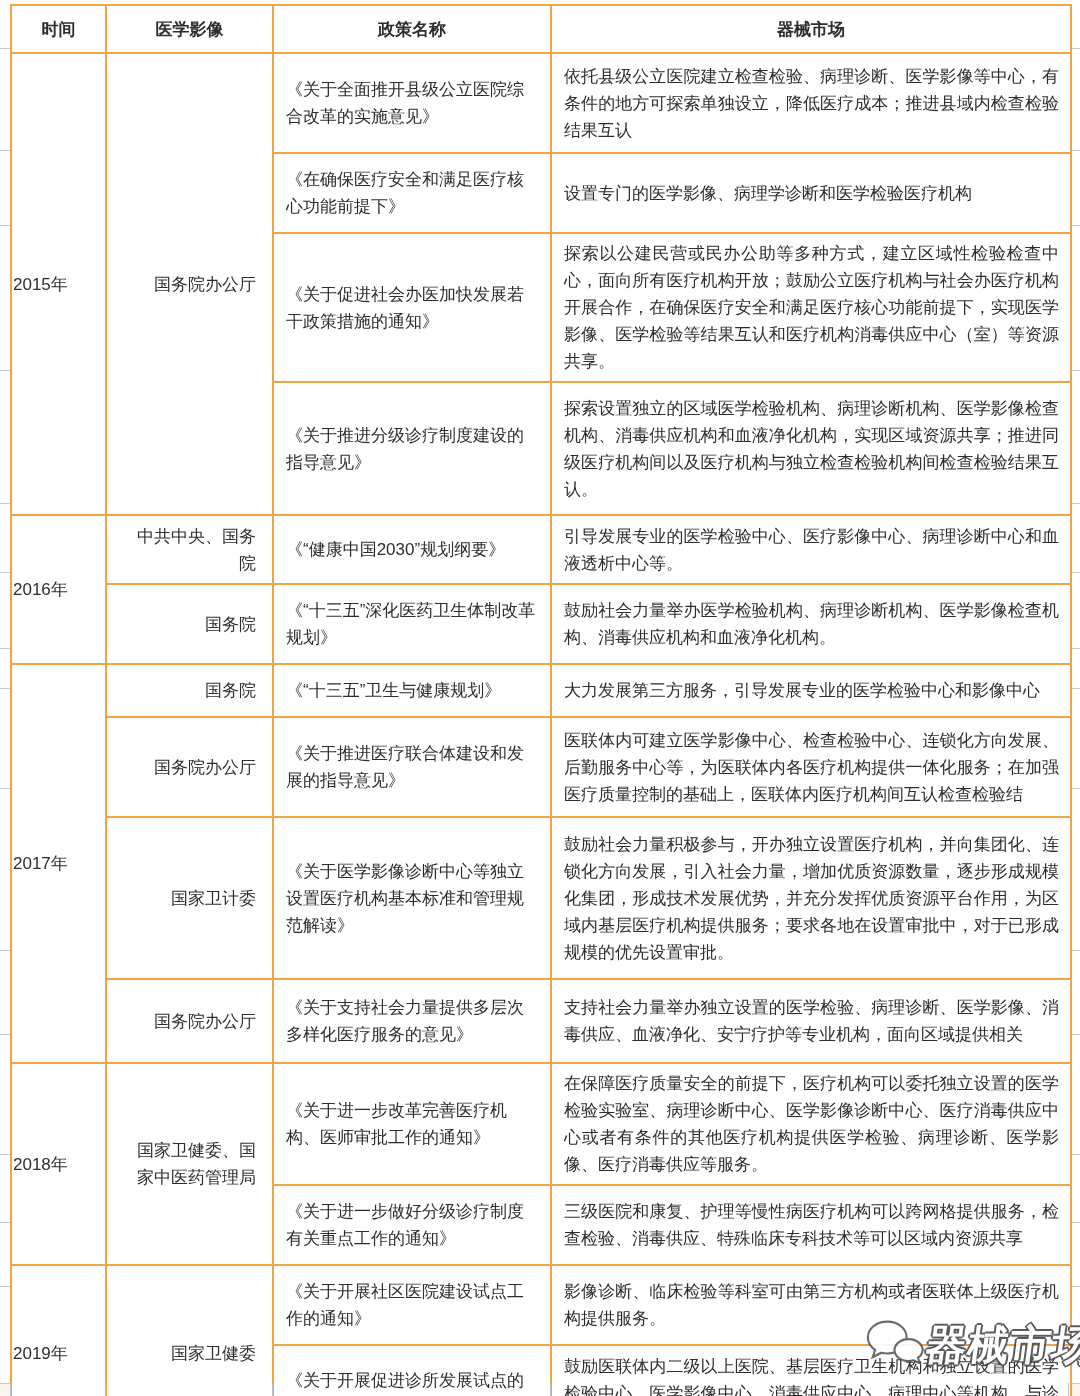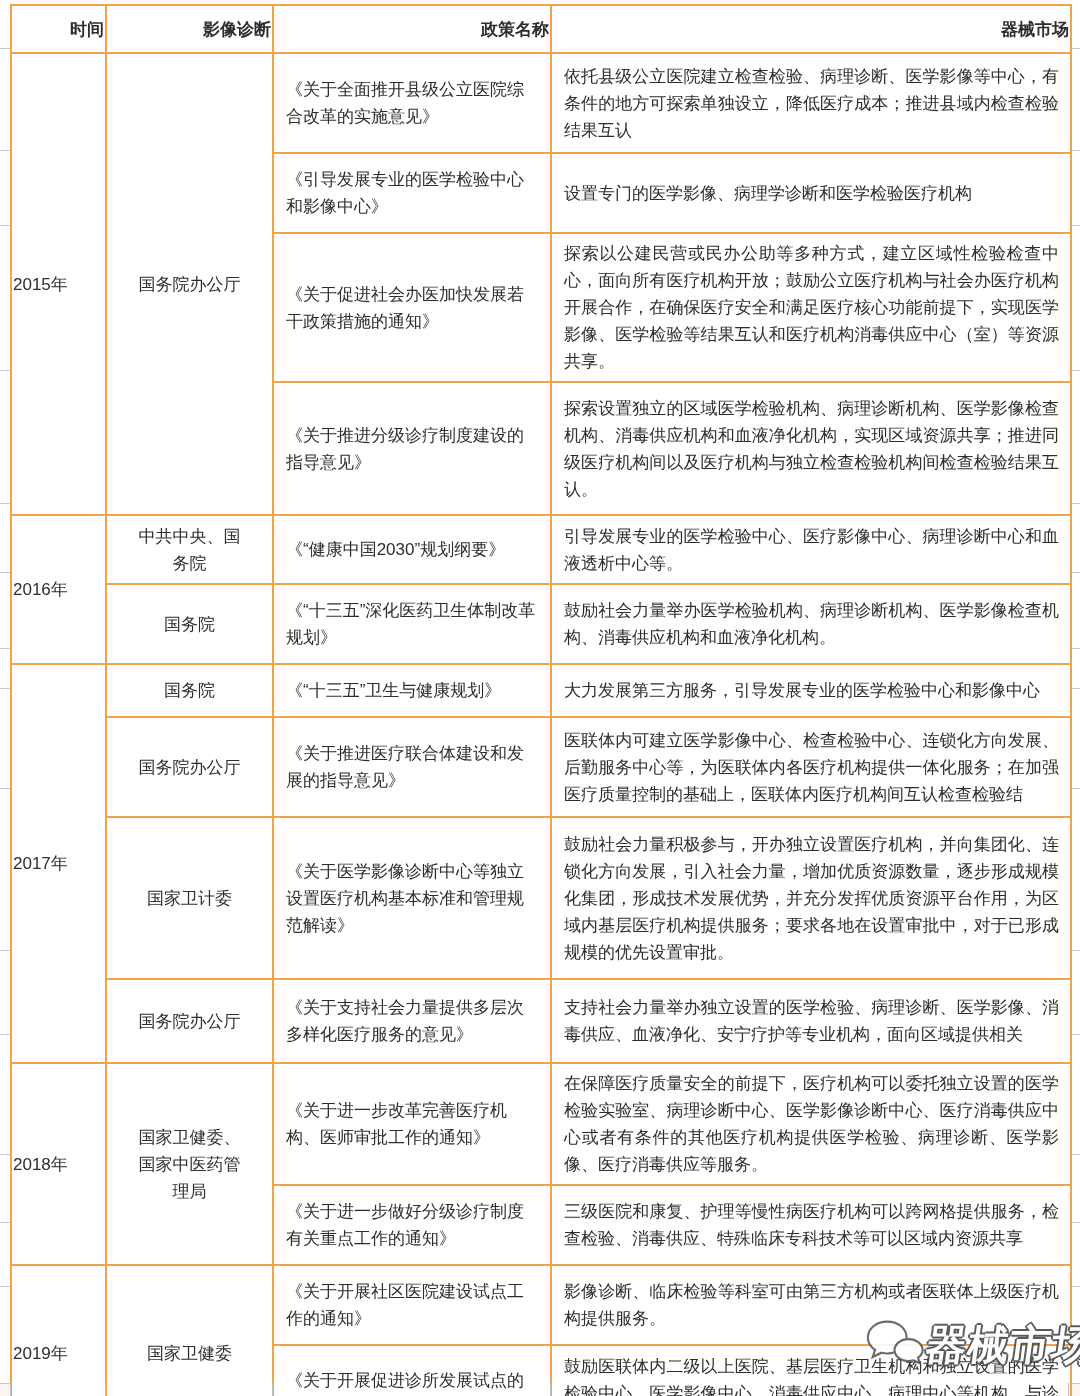--- a/index.html
+++ b/index.html
@@ -15,24 +15,24 @@
   table.policy td{
     border:2px solid #F0A347;
     vertical-align:middle;
     font-size:17px;line-height:27px;color:#2d2d2d;
     background:#fff;
     word-break:break-all;
   }
   td.th{
     background:#F7A43E;border-color:#F7A43E;
     font-size:19px;font-weight:bold;color:#343434;
-    text-align:right;height:44px;
+    text-align:center;height:44px;
   }
   td.year{ text-align:left;font-size:18px; }
-  td.agency{ text-align:center;font-size:17.5px;line-height:29px;padding:2px 24px; }
+  td.agency{ text-align:right;font-size:17.5px;line-height:29px;padding:2px 16px; }
   td.policy-name{ text-align:left;padding:12px 12px;font-size:17.5px;line-height:33px; }
   td.content{ text-align:justify;padding:6px 11px 6px 12px; }
   td.peach{ background:#FBE3D6; }
   .tick{ position:absolute;height:0;border-top:1px solid #c9c9c9;z-index:1; }
   .sliver{ position:absolute;left:0;top:1383px;width:1080px;height:13px;background:#FDF4EE;z-index:1; }
   .vtick{ position:absolute;top:1383px;width:1px;height:13px;background:#b9c4c6;z-index:2; }
   .watermark{
     position:absolute;left:864px;top:1316px;z-index:6;
     display:flex;align-items:center;gap:0px;
   }
@@ -54,33 +54,33 @@
     <colgroup>
       <col style="width:95px">
         <col style="width:167px">
         <col style="width:278px">
         <col style="width:520px">
     </colgroup>
 
     <tbody>
         <tr style="height:44px">
       <td class="th">时间</td>
-      <td class="th">影像诊断</td>
+      <td class="th">医学影像</td>
       <td class="th">政策名称</td>
       <td class="th">器械市场</td>
     </tr>
 
     <tr style="height:100px">
       <td class="year" rowspan="4">2015年</td>
       <td class="agency" rowspan="4">国务院办公厅</td>
       <td class="policy-name">《关于全面推开县级公立医院综合改革的实施意见》</td>
       <td class="content">依托县级公立医院建立检查检验、病理诊断、医学影像等中心，有条件的地方可探索单独设立，降低医疗成本；推进县域内检查检验结果互认</td>
     </tr>
     <tr style="height:75px">
-      <td class="policy-name">《引导发展专业的医学检验中心和影像中心》</td>
+      <td class="policy-name">《在确保医疗安全和满足医疗核心功能前提下》</td>
       <td class="content">设置专门的医学影像、病理学诊断和医学检验医疗机构</td>
     </tr>
     <tr style="height:145px">
       <td class="policy-name">《关于促进社会办医加快发展若干政策措施的通知》</td>
       <td class="content">探索以公建民营或民办公助等多种方式，建立区域性检验检查中心，面向所有医疗机构开放；鼓励公立医疗机构与社会办医疗机构开展合作，在确保医疗安全和满足医疗核心功能前提下，实现医学影像、医学检验等结果互认和医疗机构消毒供应中心（室）等资源共享。</td>
     </tr>
     <tr style="height:133px">
       <td class="policy-name">《关于推进分级诊疗制度建设的指导意见》</td>
       <td class="content">探索设置独立的区域医学检验机构、病理诊断机构、医学影像检查机构、消毒供应机构和血液净化机构，实现区域资源共享；推进同级医疗机构间以及医疗机构与独立检查检验机构间检查检验结果互认。</td>
     </tr>

